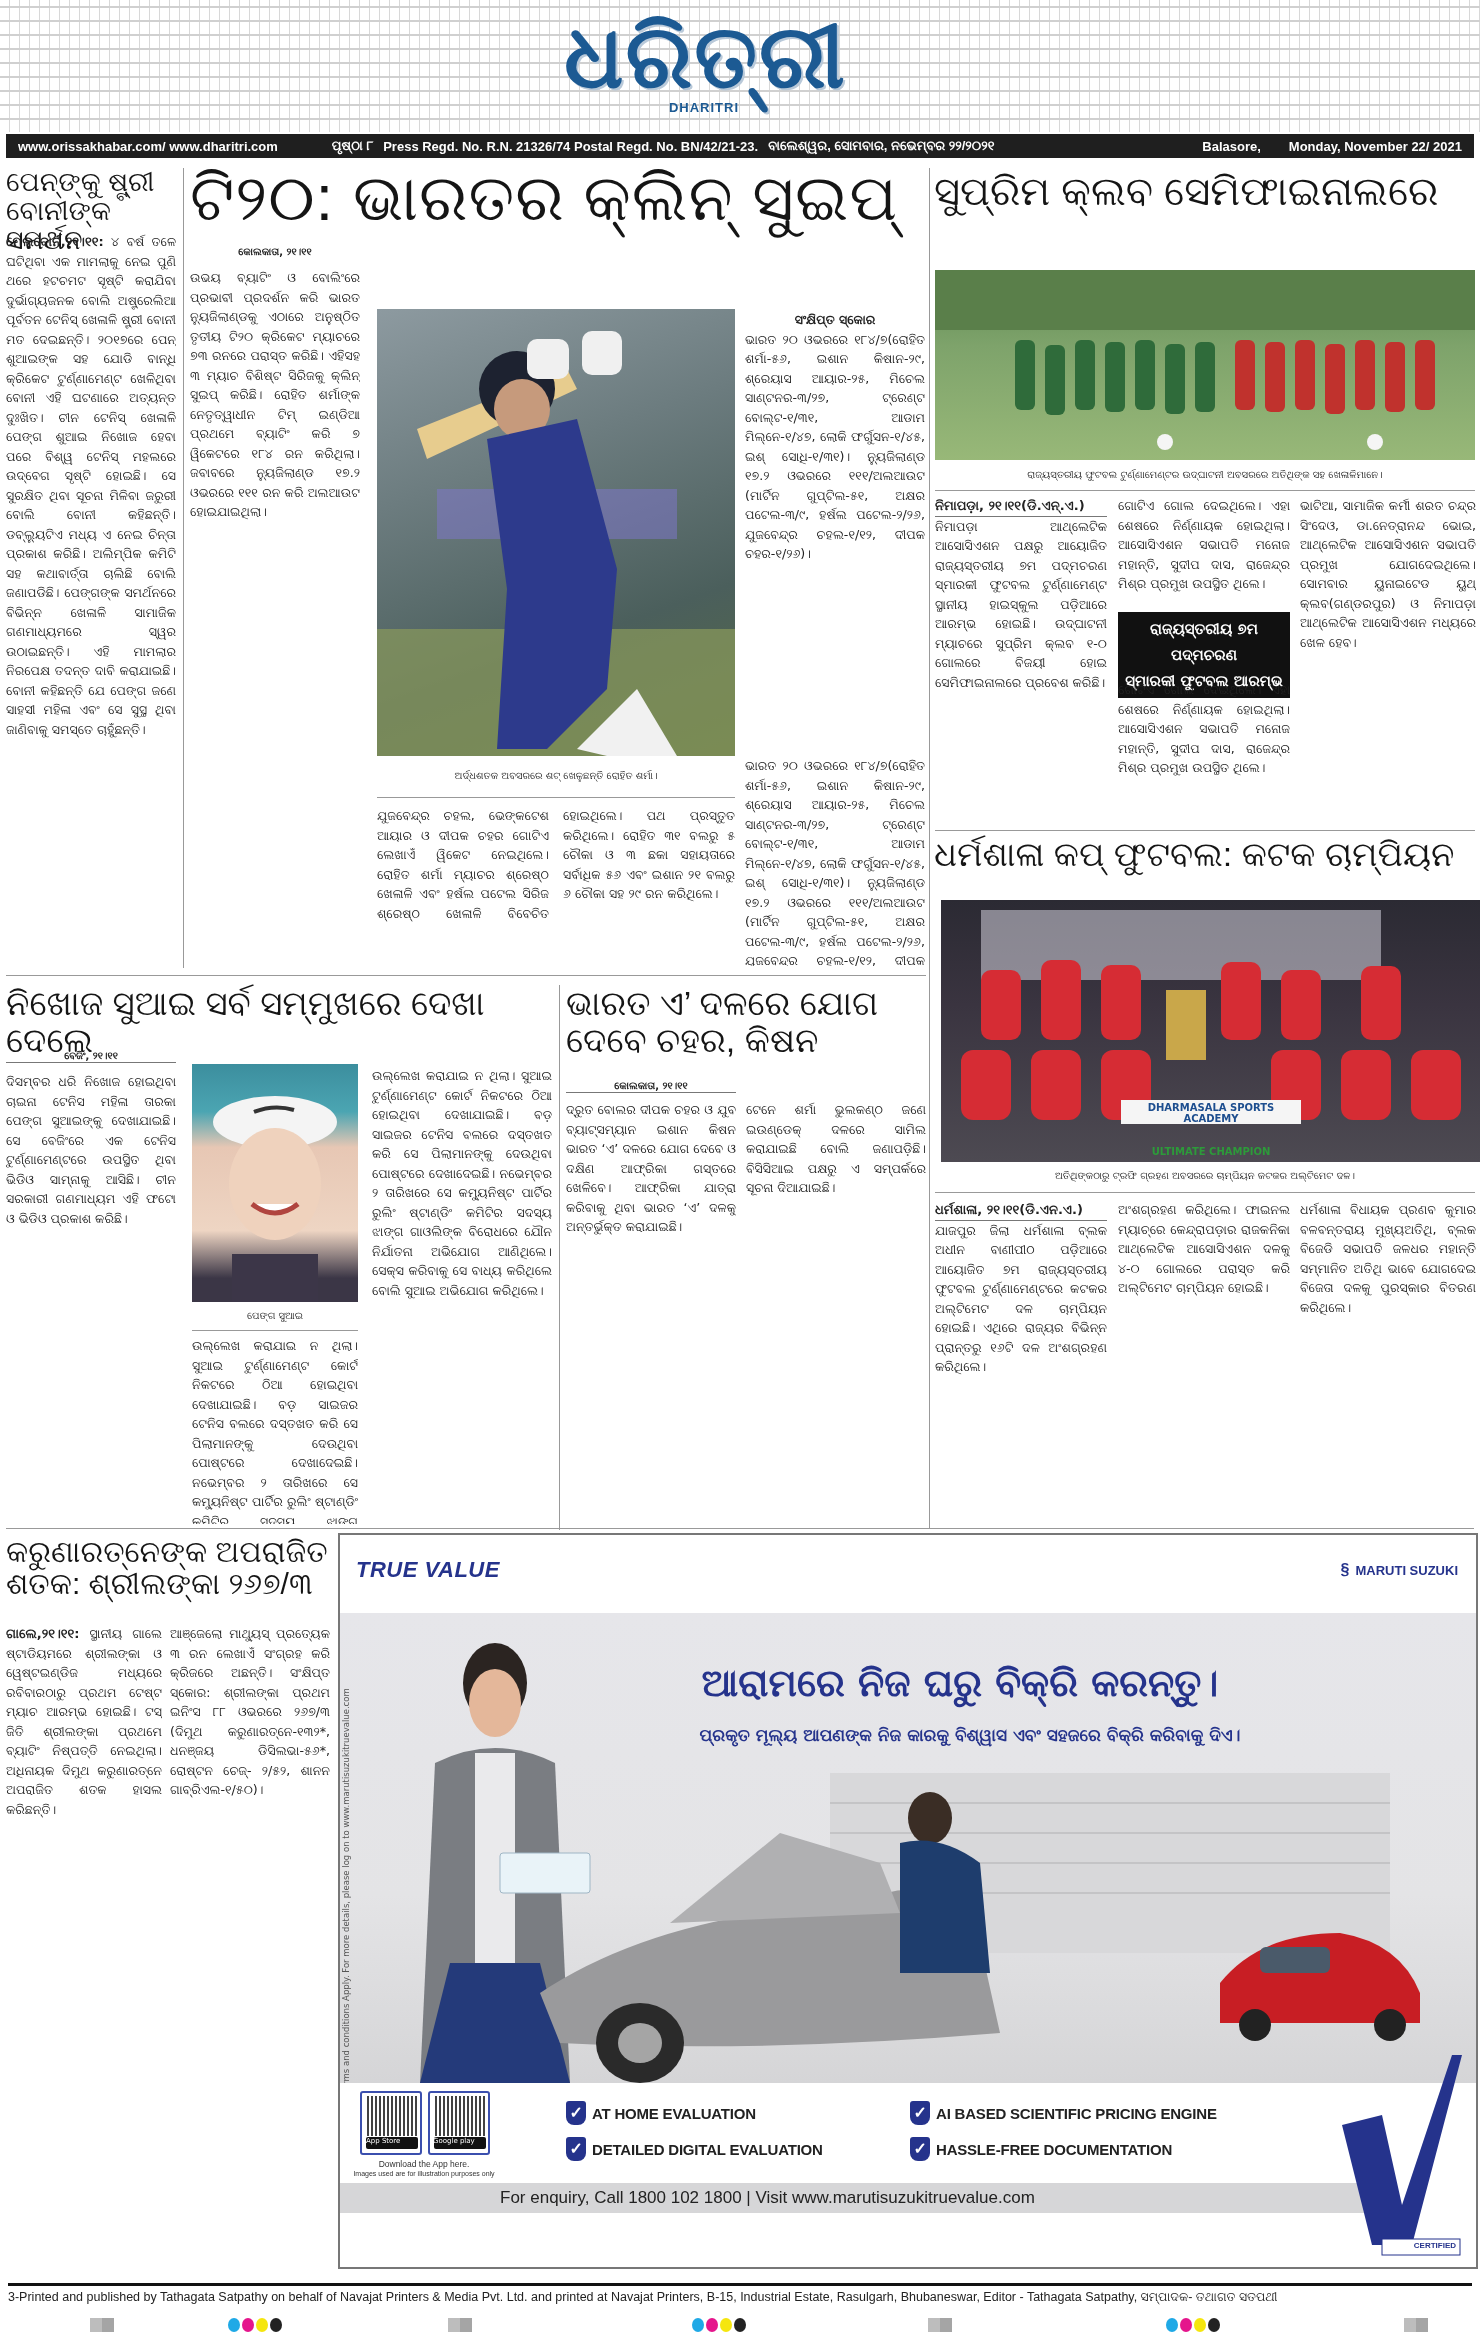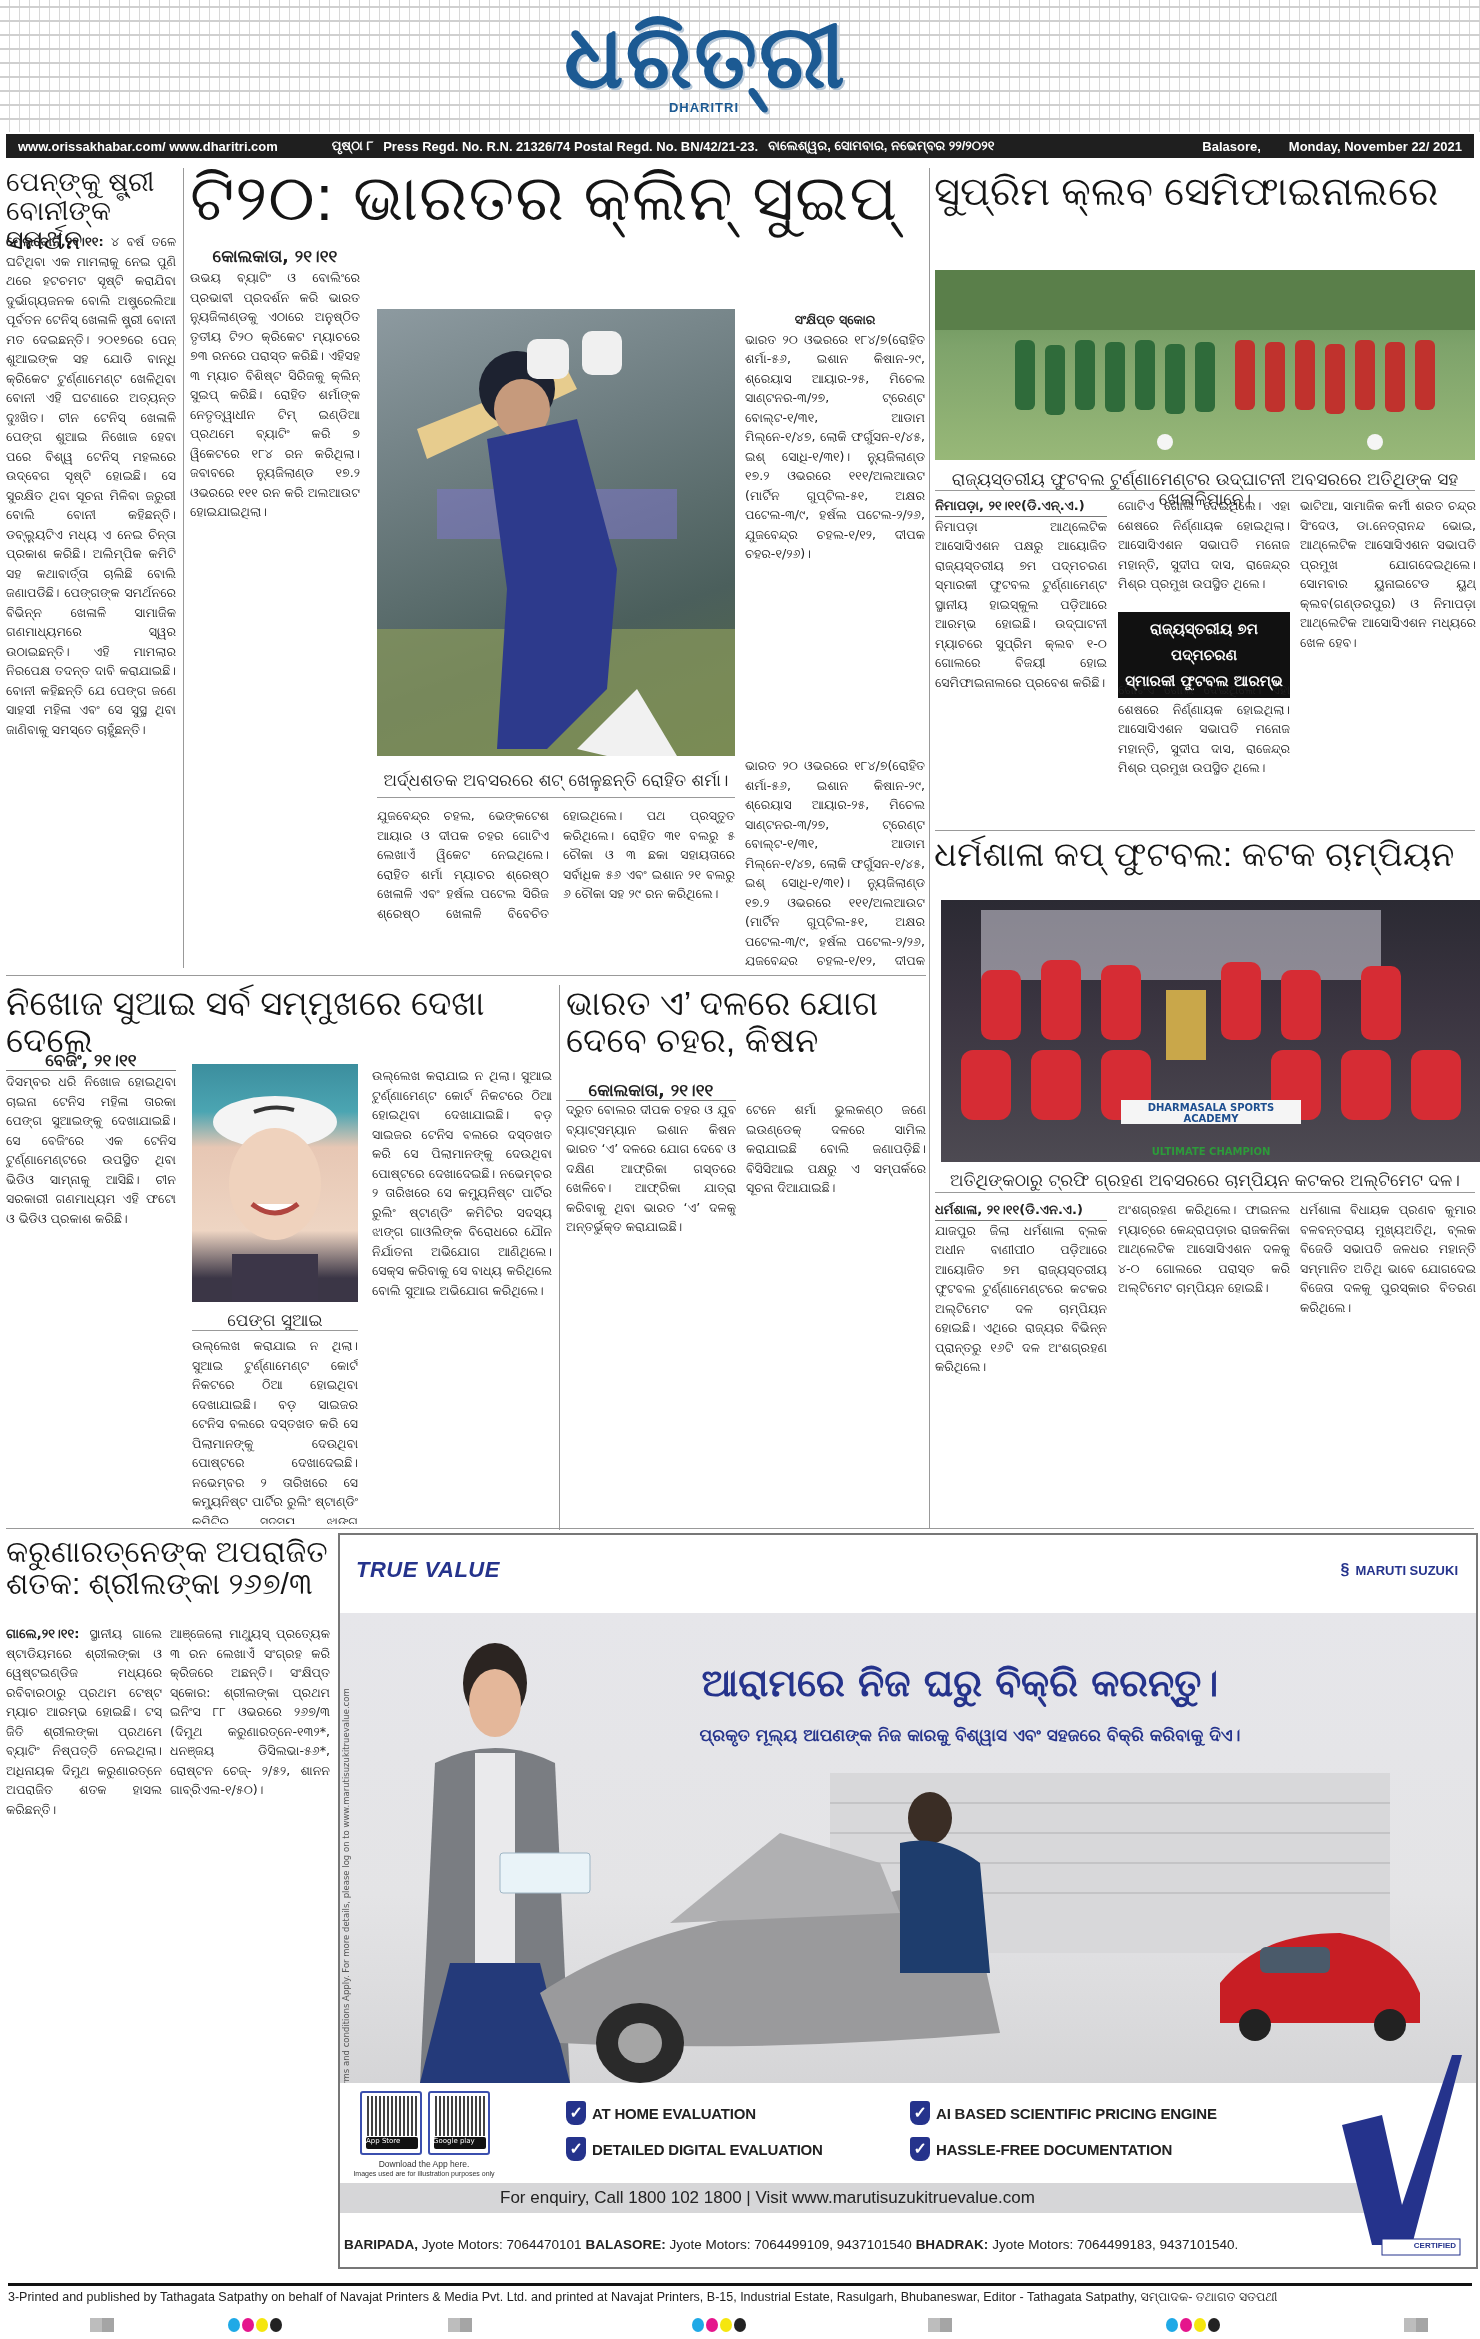--- a/index.html
+++ b/index.html
@@ -23,21 +23,21 @@
   }
   .dateline .grow { flex: 1; }
 
   .rule { position: absolute; background: #999; }
   .hrule { height: 1px; }
   .vrule { width: 1px; }
 
   .headline { position: absolute; font-family: Liberation Sans, sans-serif; line-height: 1.08; color: #151515; font-weight: normal; }
   .dl { font-weight: bold; font-size: 13px; }
   .body-text { position: absolute; font-size: 12.6px; line-height: 19.5px; text-align: justify; color: #222; overflow: hidden; }
-  .cap { position: absolute; font-size: 17px; text-align: center; color: #222; }
+  .cap { position: absolute; font-size: 10px; text-align: center; color: #222; }
   .photo { position: absolute; overflow: hidden; }
   .subhead { font-weight: bold; display: block; }
 
   .boxed-tag {
     position: absolute; background: #111; color: #fff; text-align: center; font-size: 15px; font-weight: bold; line-height: 26px; padding: 4px 6px;
   }
 
   
   .ad { position: absolute; left: 338px; top: 1533px; width: 1140px; height: 736px; border: 2px solid #777; background: #fff; overflow: hidden; padding-left: 30px; }
   .ad-top { position: absolute; left: 0; top: 0; width: 100%; height: 78px; background: #fff; }
@@ -328,28 +328,20 @@
       <span class="check">✓</span>
       <span>HASSLE-FREE DOCUMENTATION</span>
     </div>
   </div>
   <div class="ad-enquiry">For enquiry, Call 1800 102 1800  |  Visit www.marutisuzukitruevalue.com</div>
   <svg class="big-check" viewBox="0 0 120 210">
     <path d="M0 70 L40 60 L60 150 L110 0 L120 0 L70 190 L30 190 Z" fill="#25338c"></path>
     <rect x="40" y="184" width="78" height="16" fill="#fff" stroke="#25338c"></rect>
   </svg>
   <div style="position:absolute; right:20px; top:706px; font-family:'Liberation Sans',sans-serif; font-size:8px; font-weight:bold; color:#25338c;">CERTIFIED</div>
-  <div class="ad-dealers">
-    <b>BARIPADA,</b>
-    <span>Jyote Motors: 7064470101</span>
-    <b>BALASORE:</b>
-    <span>Jyote Motors: 7064499109, 9437101540</span>
-    <b>BHADRAK:</b>
-    <span>Jyote Motors: 7064499183, 9437101540.</span>
-  </div>
 </section>
 
 <div class="footer-rule"></div>
 <div class="imprint">3-Printed and published by Tathagata Satpathy on behalf of Navajat Printers &amp; Media Pvt. Ltd. and printed at Navajat Printers, B-15, Industrial Estate, Rasulgarh, Bhubaneswar, Editor - Tathagata Satpathy, ସମ୍ପାଦକ- ତଥାଗତ ସତପଥୀ</div>
 
 <div class="gray" style="left:90px;"></div>
 <div class="reg" style="left:228px;">
   <span class="dot" style="background:#1fa9e6"></span>
     <span class="dot" style="background:#e5158c"></span>
     <span class="dot" style="background:#f5e60e"></span>

